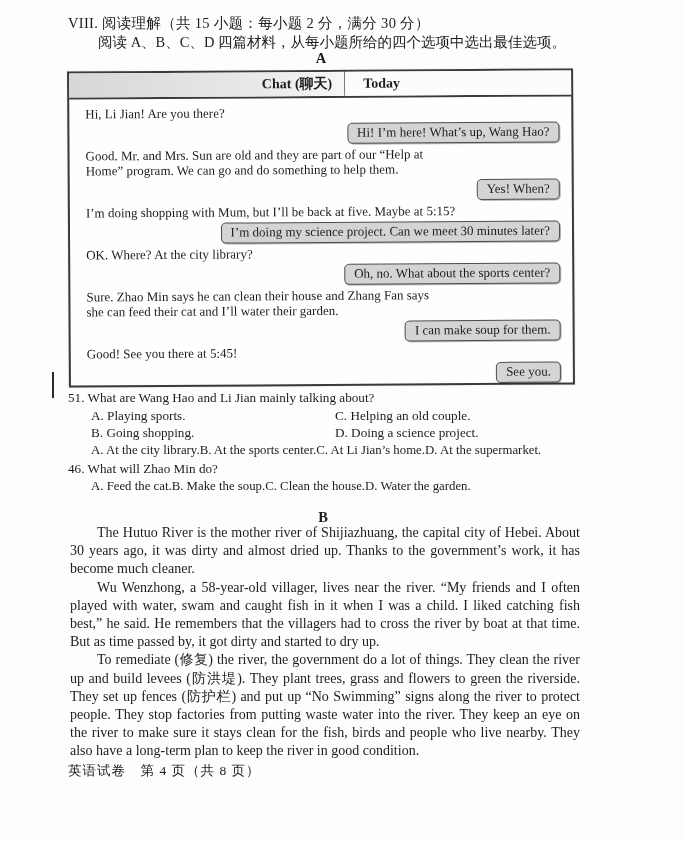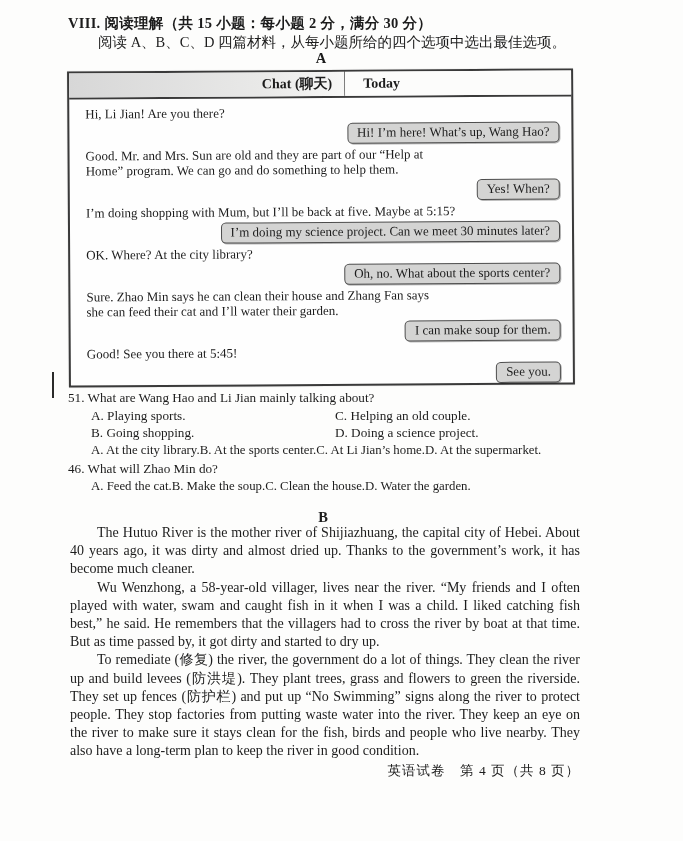--- a/index.html
+++ b/index.html
@@ -11,21 +11,21 @@
     color:#1c1c1c;
     position:relative;
     overflow:hidden;
   }
   .page {
     position:absolute; inset:0;
     background:#fdfdfc;
   }
   .heading-line1 {
     position:absolute; left:68px; top:14px;
-    font-size:14.5px; font-weight:bold; letter-spacing:0.3px;
+    font-size:14.5px; font-weight:normal; letter-spacing:0.3px;
   }
   .heading-line2 {
     position:absolute; left:98px; top:33px;
     font-size:14.5px;
   }
   .label-a {
     position:absolute; left:68px; top:50px; width:506px;
     text-align:center; font-weight:bold; font-size:14.5px;
   }
   
@@ -98,21 +98,21 @@
   }
   .passage {
     position:absolute; left:70px; top:524px; width:510px;
     font-size:14px; line-height:18.2px;
     text-align:justify;
   }
   .passage p { margin:0; text-indent:27px; }
   
   .footer {
     position:absolute; left:68px; top:762px; width:512px;
-    text-align:right; font-size:13.5px; letter-spacing:1px;
+    text-align:left; font-size:13.5px; letter-spacing:1px;
   }
 </style>
 </head>
 <body>
 
 <div class="page">
 
   <div class="heading-line1">VIII. 阅读理解（共 15 小题：每小题 2 分，满分 30 分）</div>
   <div class="heading-line2">阅读 A、B、C、D 四篇材料，从每小题所给的四个选项中选出最佳选项。</div>
   <div class="label-a">A</div>
@@ -179,20 +179,20 @@
       <span>A. Feed the cat.</span>
       <span>B. Make the soup.</span>
       <span>C. Clean the house.</span>
       <span>D. Water the garden.</span>
     </div>
   </div>
 
   <div class="label-b">B</div>
 
   <div class="passage">
-    <p>The Hutuo River is the mother river of Shijiazhuang, the capital city of Hebei. About 40 years ago, it was dirty and almost dried up. Thanks to the government’s work, it has become much cleaner.</p>
+    <p>The Hutuo River is the mother river of Shijiazhuang, the capital city of Hebei. About 30 years ago, it was dirty and almost dried up. Thanks to the government’s work, it has become much cleaner.</p>
     <p>Wu Wenzhong, a 58-year-old villager, lives near the river. “My friends and I often played with water, swam and caught fish in it when I was a child. I liked catching fish best,” he said. He remembers that the villagers had to cross the river by boat at that time. But as time passed by, it got dirty and started to dry up.</p>
     <p>To remediate (修复) the river, the government do a lot of things. They clean the river up and build levees (防洪堤). They plant trees, grass and flowers to green the riverside. They set up fences (防护栏) and put up “No Swimming” signs along the river to protect people. They stop factories from putting waste water into the river. They keep an eye on the river to make sure it stays clean for the fish, birds and people who live nearby. They also have a long-term plan to keep the river in good condition.</p>
   </div>
 
   <div class="footer">英语试卷　第 4 页（共 8 页）</div>
 
 </div>
 
 </body></html>

